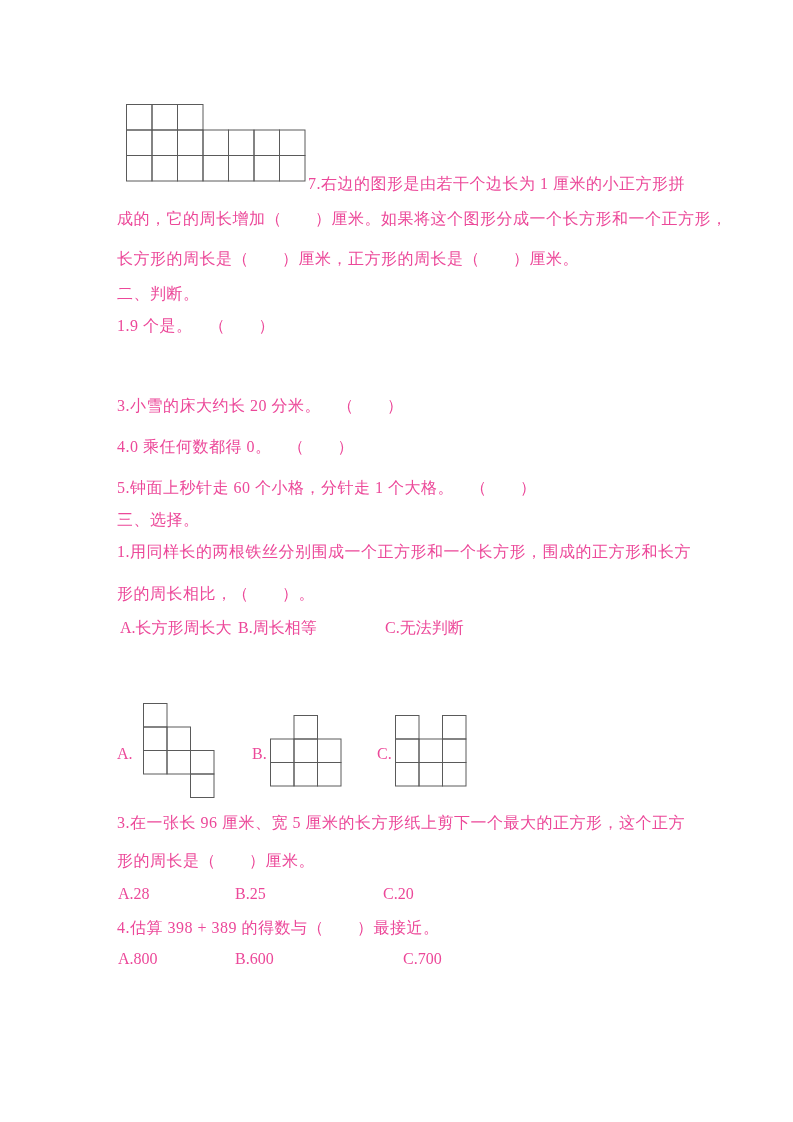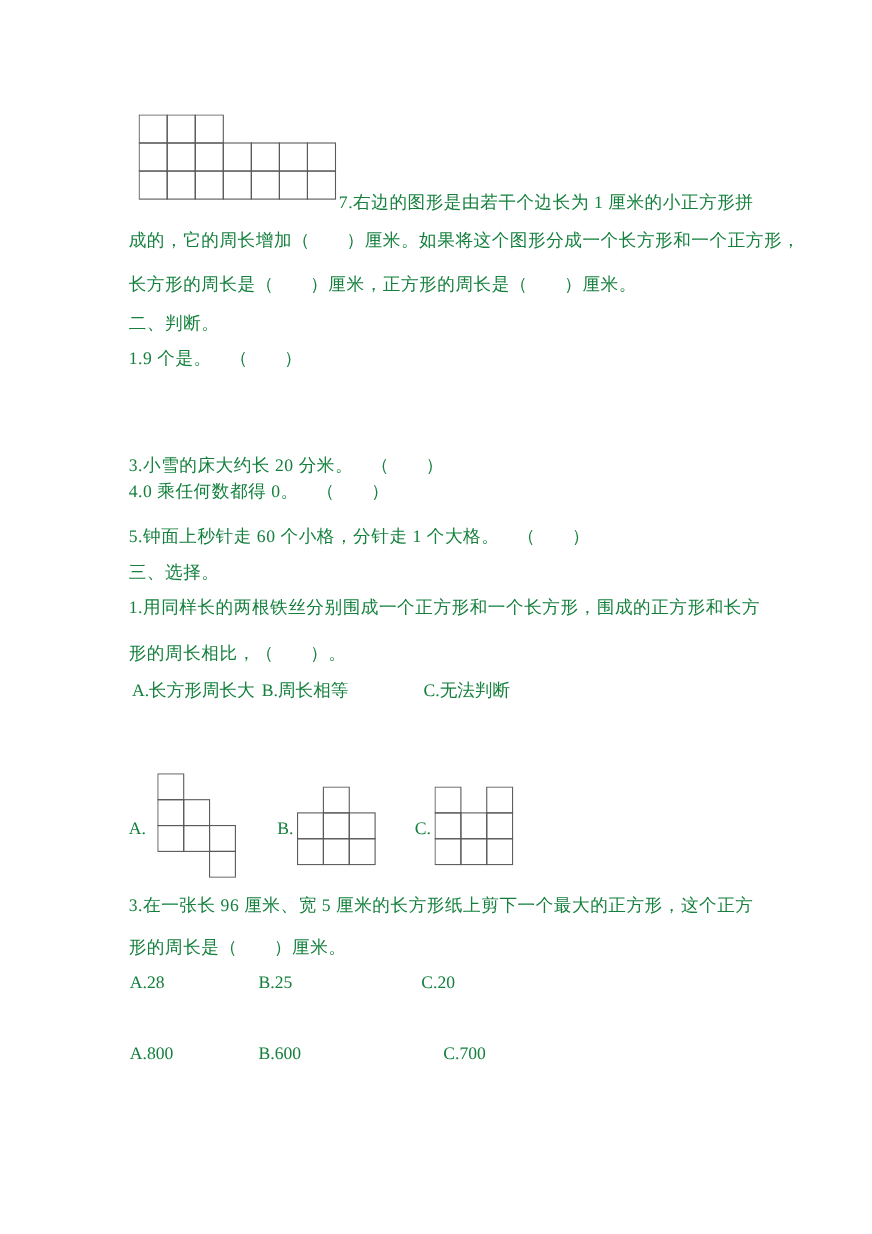--- a/index.html
+++ b/index.html
@@ -4,21 +4,21 @@
 <style>
   html,body { margin:0; padding:0; background:#e8e8e8; }
   .page {
     position: relative;
     width: 793px;
     height: 1122px;
     margin: 0 auto;
     background: #ffffff;
     font-family: "Liberation Serif", "DejaVu Serif", serif;
     font-size: 16px;
-    color: #15803d;
+    color: #ec4899;
     overflow: hidden;
   }
   .line {
     position: absolute;
     left: 117px;
     white-space: pre;
     letter-spacing: 0.5px;
   }
   .fig { position: absolute; line-height: 0; }
   .opt { position: absolute; white-space: pre; }
@@ -48,21 +48,21 @@
         <rect x="128" y="51.5" width="25.5" height="25.5" fill="none" stroke="#5a5a5a" stroke-width="1"></rect>
         <rect x="153.5" y="51.5" width="25.5" height="25.5" fill="none" stroke="#5a5a5a" stroke-width="1"></rect>
       </svg></div>
 
   <div class="line" style="left:308px; top:174px;">7.右边的图形是由若干个边长为 1 厘米的小正方形拼</div>
   <div class="line" style="top:209px;">成的，它的周长增加（　　）厘米。如果将这个图形分成一个长方形和一个正方形，</div>
   <div class="line" style="top:249px;">长方形的周长是（　　）厘米，正方形的周长是（　　）厘米。</div>
 
   <div class="line" style="top:284px;">二、判断。</div>
   <div class="line" style="top:316px;">1.9 个是。　（　　）</div>
-  <div class="line" style="top:413px;text-align:center;">3.小雪的床大约长 20 分米。　（　　）</div>
+  <div class="line" style="top:396px;text-align:center;">3.小雪的床大约长 20 分米。　（　　）</div>
   <div class="line" style="top:437px;">4.0 乘任何数都得 0。　（　　）</div>
   <div class="line" style="top:478px;">5.钟面上秒针走 60 个小格，分针走 1 个大格。　（　　）</div>
 
   <div class="line" style="top:510px;">三、选择。</div>
 
   <div class="line" style="top:542px;">1.用同样长的两根铁丝分别围成一个正方形和一个长方形，围成的正方形和长方</div>
   <div class="line" style="top:584px;">形的周长相比，（　　）。</div>
   <span class="opt" style="left:120px; top:618px;">A.长方形周长大</span>
   <span class="opt" style="left:238px; top:618px;">B.周长相等</span>
   <span class="opt" style="left:385px; top:618px;">C.无法判断</span>
@@ -101,17 +101,18 @@
         <rect x="24" y="47.5" width="23.5" height="23.5" fill="none" stroke="#5a5a5a" stroke-width="1"></rect>
         <rect x="47.5" y="47.5" width="23.5" height="23.5" fill="none" stroke="#5a5a5a" stroke-width="1"></rect>
       </svg></div>
 
   <div class="line" style="top:813px;">3.在一张长 96 厘米、宽 5 厘米的长方形纸上剪下一个最大的正方形，这个正方</div>
   <div class="line" style="top:851px;">形的周长是（　　）厘米。</div>
   <span class="opt" style="left:118px; top:885px;">A.28</span>
   <span class="opt" style="left:235px; top:885px;">B.25</span>
   <span class="opt" style="left:383px; top:885px;">C.20</span>
 
+  <div class="line" style="top:918px;">4.估算 398 + 389 的得数与（　　）最接近。</div>
   <span class="opt" style="left:118px; top:950px;">A.800</span>
   <span class="opt" style="left:235px; top:950px;">B.600</span>
   <span class="opt" style="left:403px; top:950px;">C.700</span>
 
 </div>
 
 </body></html>

